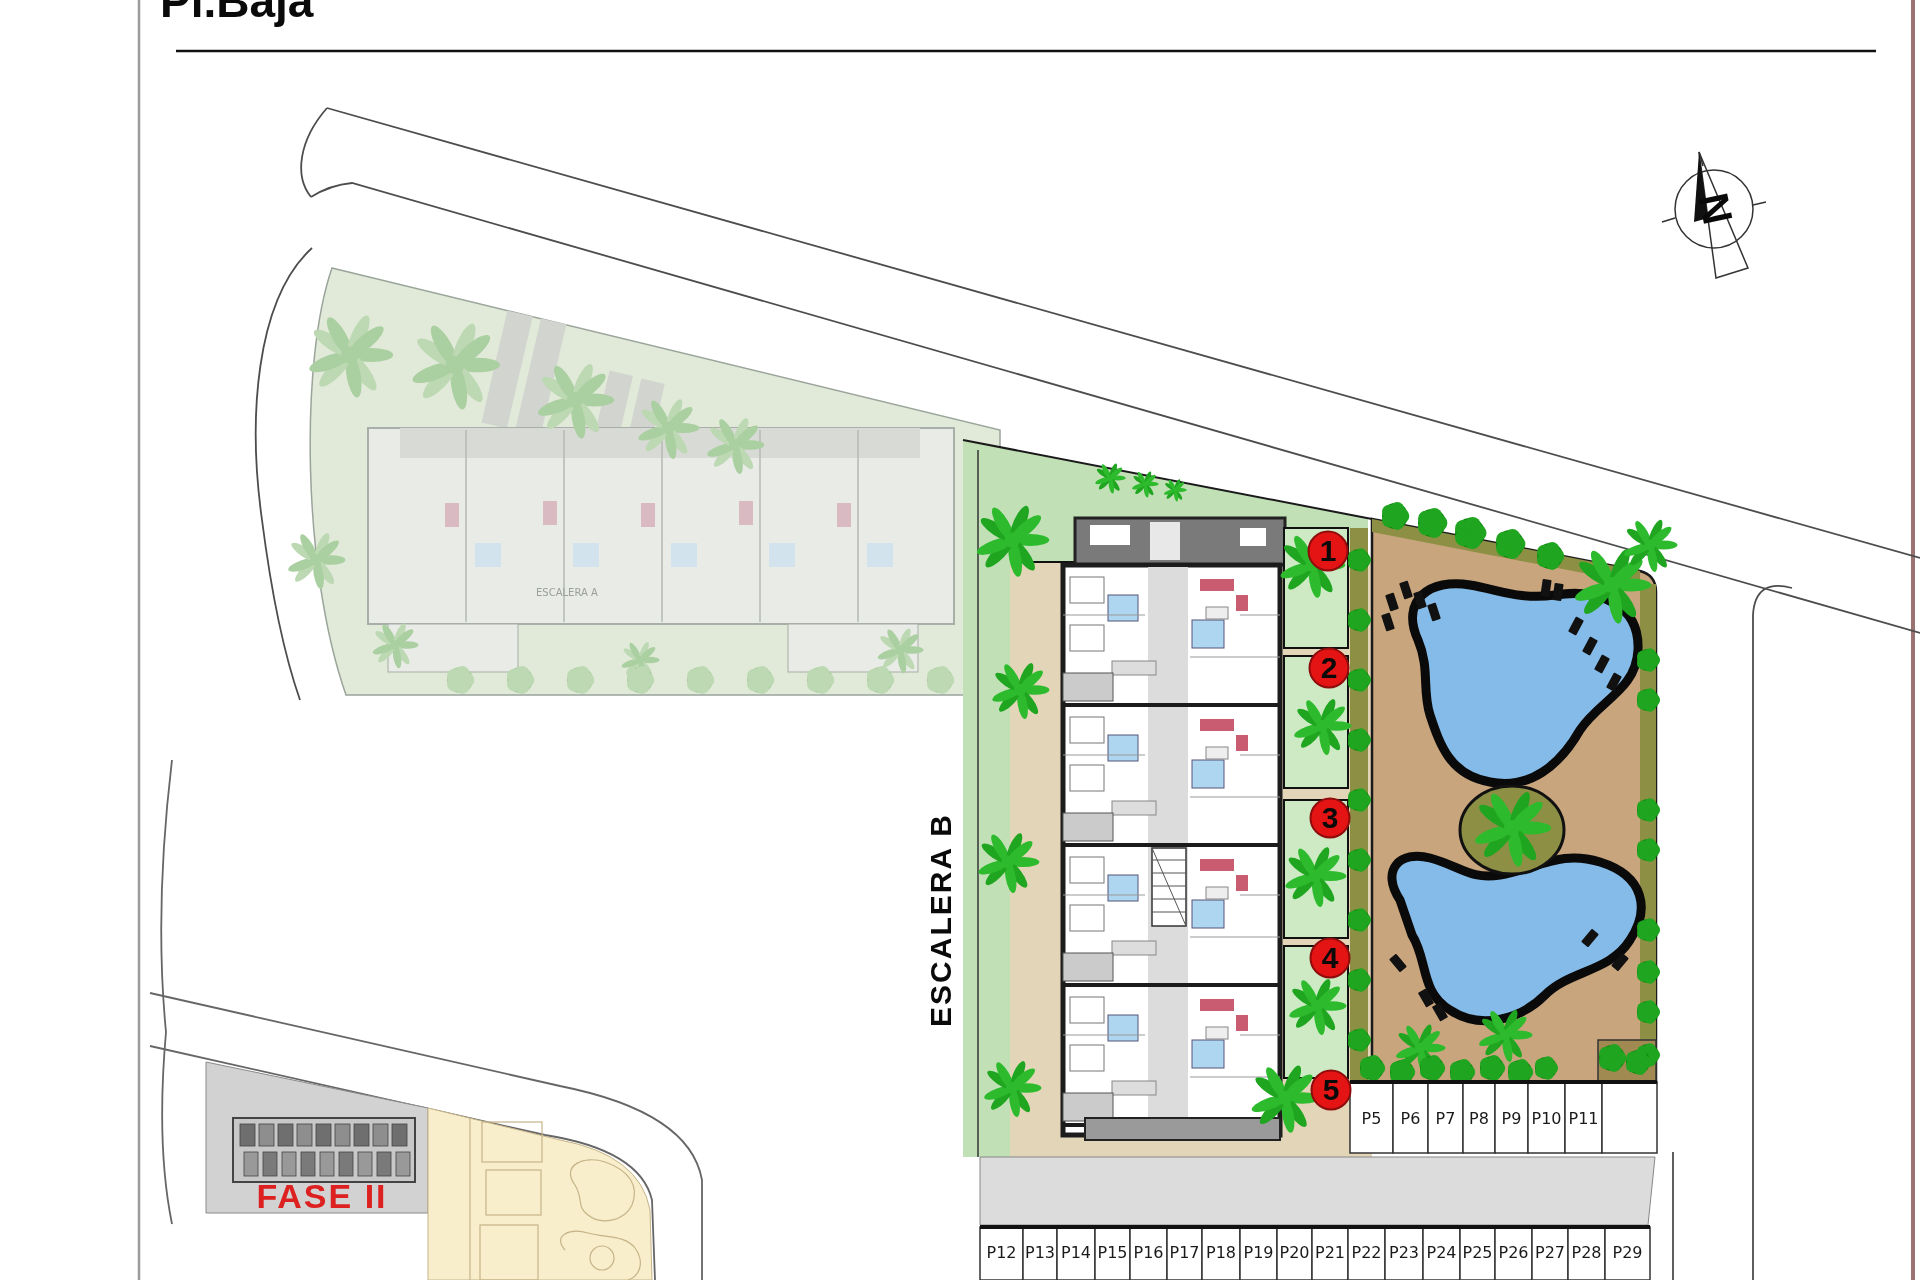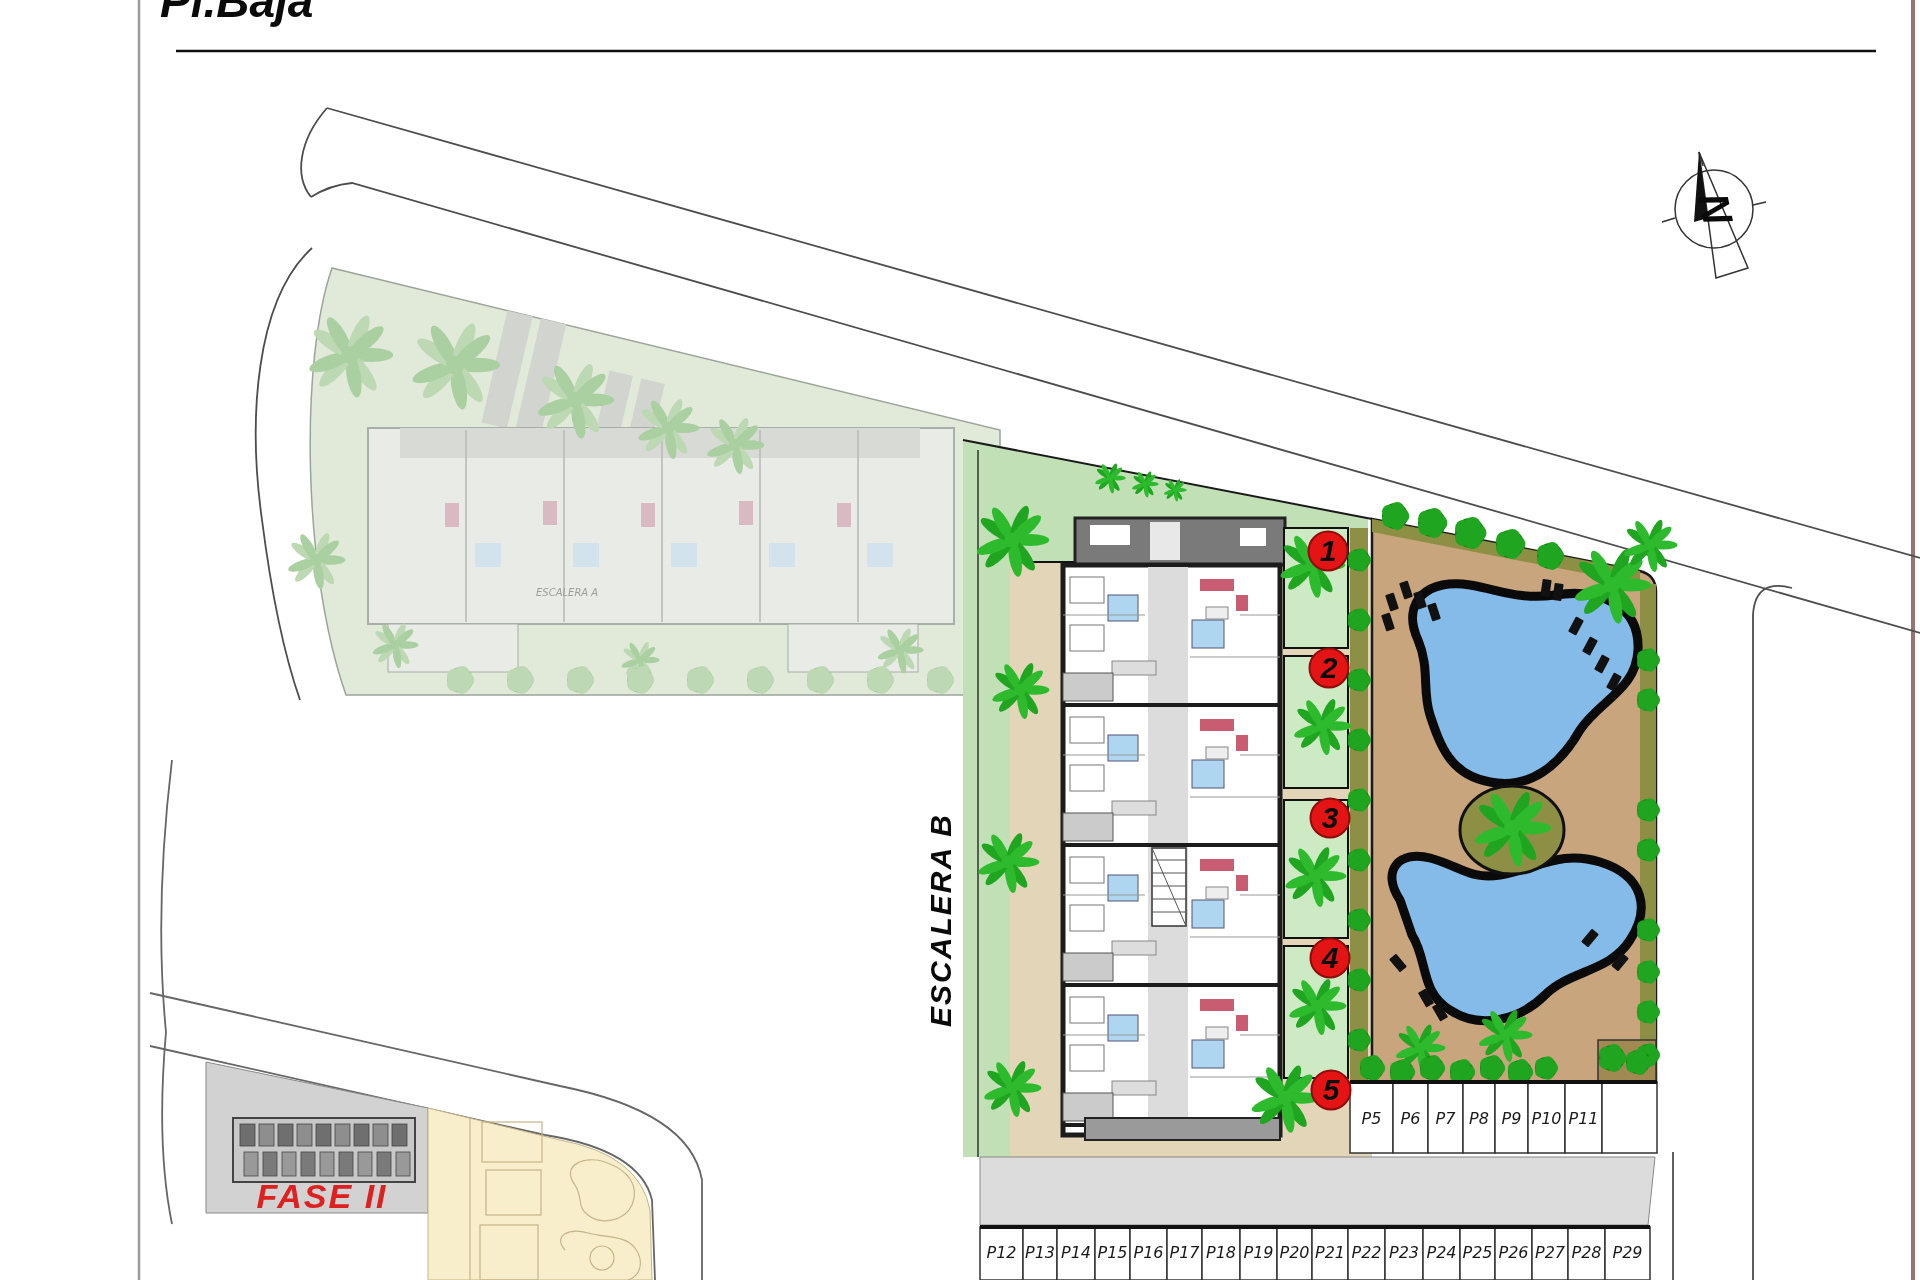--- a/index.html
+++ b/index.html
@@ -1,17 +1,17 @@
 <!DOCTYPE html>
 <html><head>
 <meta charset="utf-8">
 <style>
   html,body{margin:0;padding:0;background:#fff;}
   #stage{position:relative;width:1920px;height:1280px;background:#fff;overflow:hidden;
-         font-family:"Liberation Sans", sans-serif;font-style:italic;}
+         font-family:"Liberation Sans", sans-serif;}
   svg{position:absolute;left:0;top:0;}
   text{font-family:"Liberation Sans", sans-serif;}
   .plan-label{font-family:"DejaVu Sans", sans-serif;}
 </style>
 </head>
 <body>
 
 <div id="stage">
 <svg id="plan" width="1920" height="1280" viewBox="0 0 1920 1280">
 

